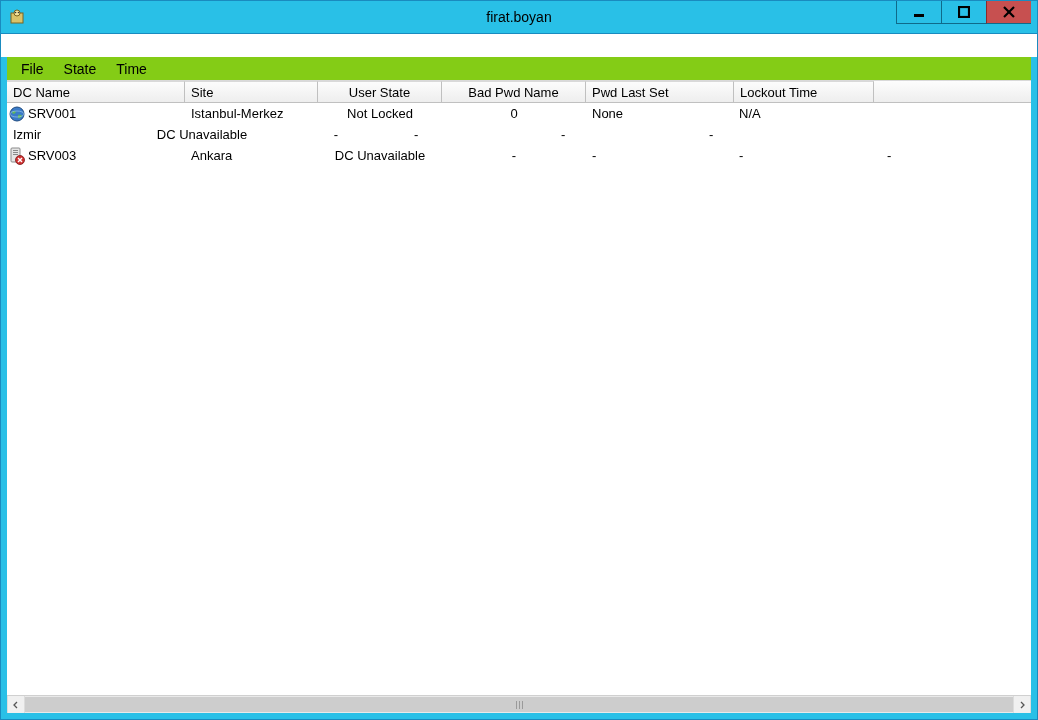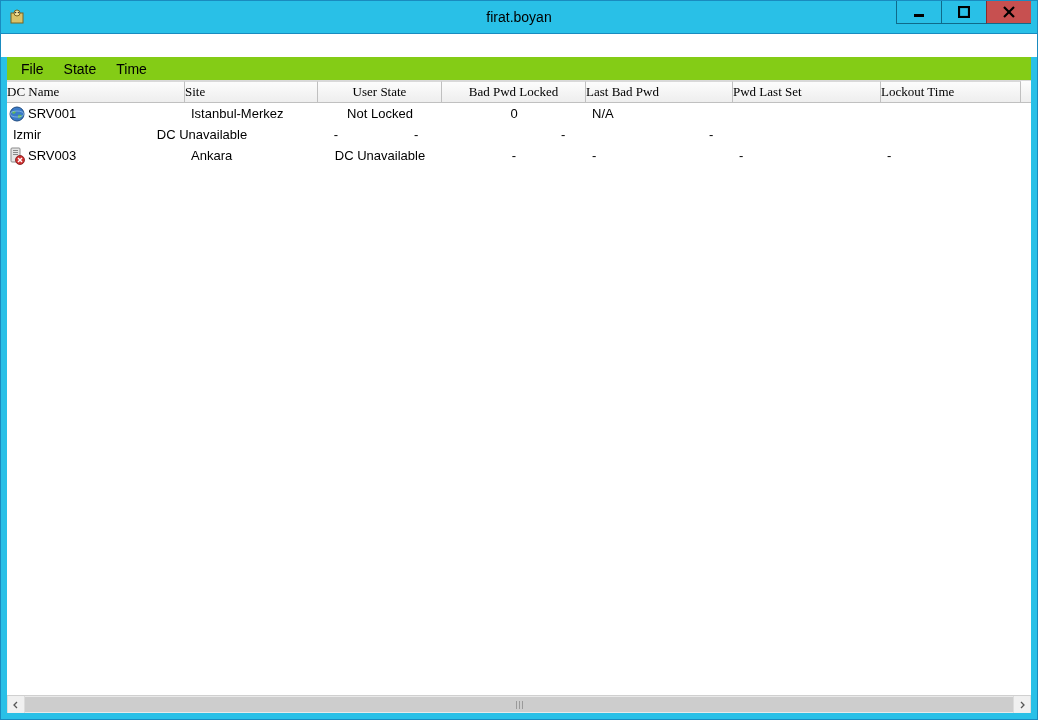--- a/index.html
+++ b/index.html
@@ -76,24 +76,24 @@
     background: linear-gradient(#fdfdfd, #eee);
     border-bottom:1px solid #c0c0c0;
     height:22px;
     font-size:13px;
     color:#000;
     flex-shrink:0;
   }
   .hcell {
     border-right:1px solid #c0c0c0;
     border-top:1px solid #d9d9d9;
-    padding:2px 0;
+    padding:2px 6px;
     overflow:hidden; white-space:nowrap; text-overflow:ellipsis;
     cursor:pointer;
-    display:flex; align-items:center;font-family:Liberation Serif, serif;
+    display:flex; align-items:center;
   }
 
   
   .listarea {
     flex:1;
     overflow:hidden;
     background:#fff;
     position:relative;
   }
   .row {
@@ -197,22 +197,21 @@
     <div class="menubar">
       <div class="menu-item">File</div>
       <div class="menu-item">State</div>
       <div class="menu-item">Time</div>
     </div>
 
     <div class="headers">
       <div class="hcell c0">DC Name</div>
       <div class="hcell c1">Site</div>
       <div class="hcell c2">User State</div>
-      <div class="hcell c3">Bad Pwd Locked</div>
-      <div class="hcell c4">Last Bad Pwd</div>
+      <div class="hcell c3">Bad Pwd Name</div>
       <div class="hcell c5">Pwd Last Set</div>
       <div class="hcell c6">Lockout Time</div>
     </div>
 
     <div class="listarea">
 
       <div class="row">
         <div class="cell c0 dcname">
           <span class="row-icon">
             <svg viewBox="0 0 18 18">
@@ -220,20 +219,21 @@
               <path d="M4,7 Q6,5 8,7 Q7,9 5,9 Z" fill="#5db65d"></path>
               <path d="M10,10 Q13,9 14,11 Q12,14 10,13 Z" fill="#5db65d"></path>
               <ellipse cx="9" cy="9" rx="7" ry="3" fill="none" stroke="#a7cfee" stroke-width="0.6"></ellipse>
             </svg>
           </span>
           <span>SRV001</span>
         </div>
         <div class="cell c1">Istanbul-Merkez</div>
         <div class="cell c2">Not Locked</div>
         <div class="cell c3">0</div>
+        <div class="cell c4">None</div>
         <div class="cell c6">N/A</div>
       </div>
 
       <div class="row">
         <div class="cell c1">Izmir</div>
         <div class="cell c2">DC Unavailable</div>
         <div class="cell c3">-</div>
         <div class="cell c4">-</div>
         <div class="cell c5">-</div>
         <div class="cell c6">-</div>

